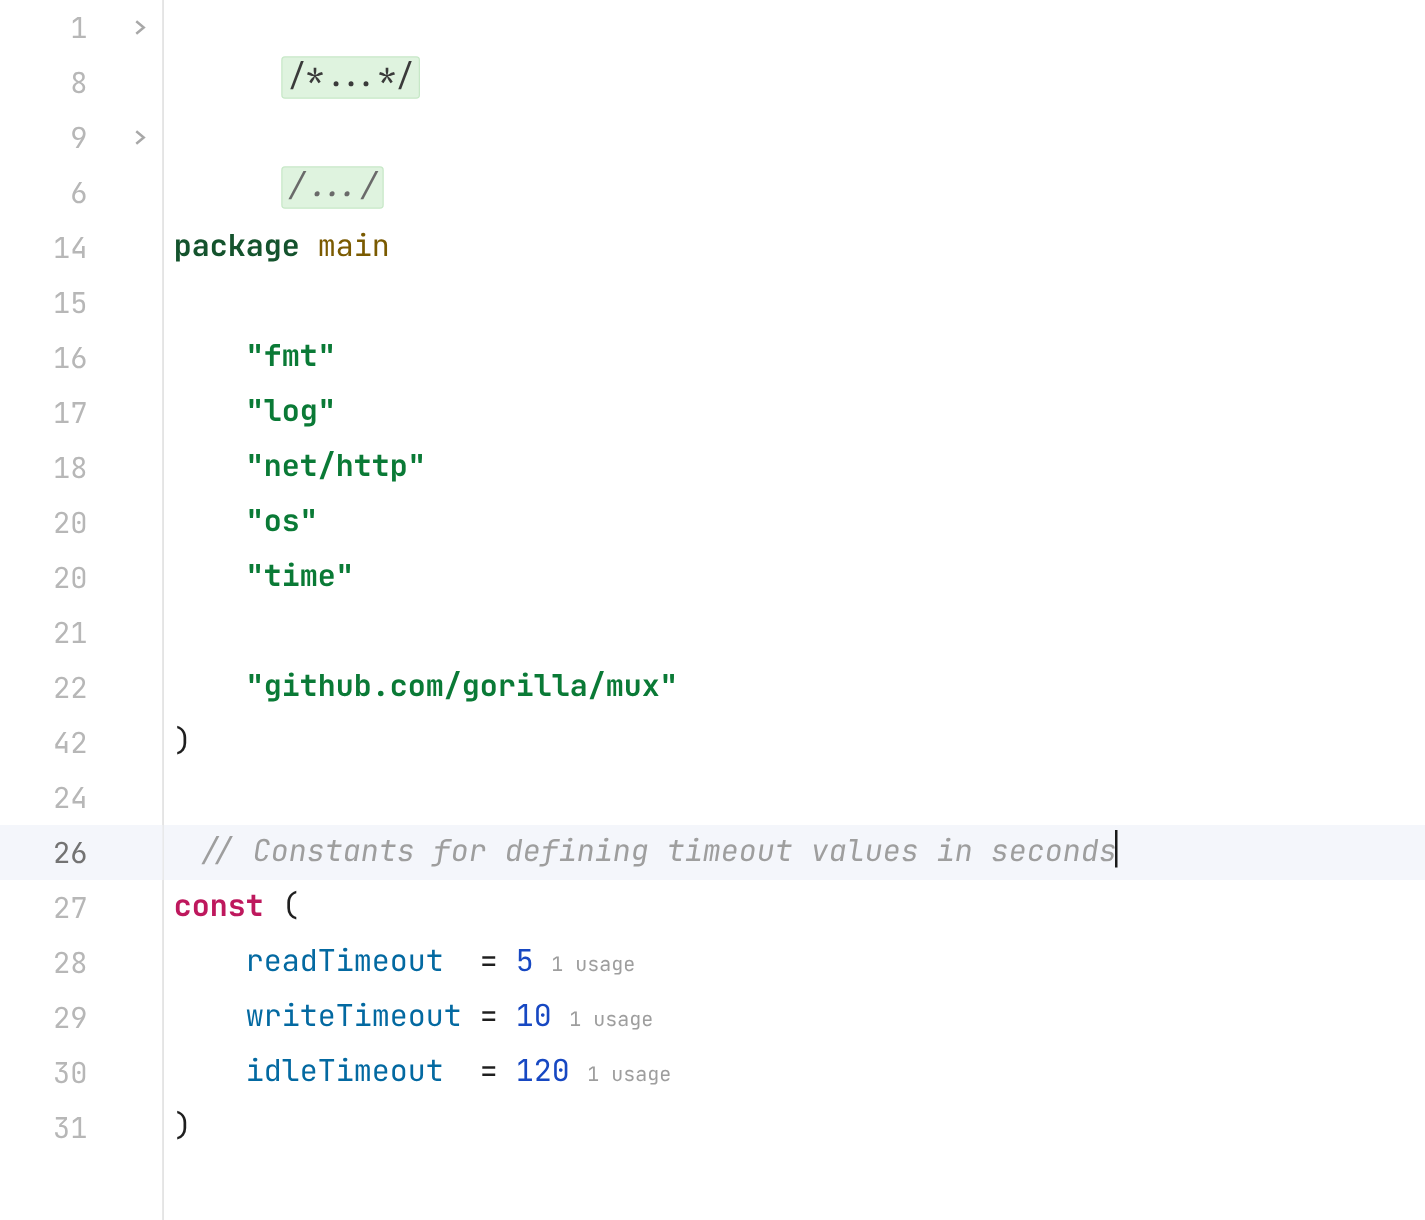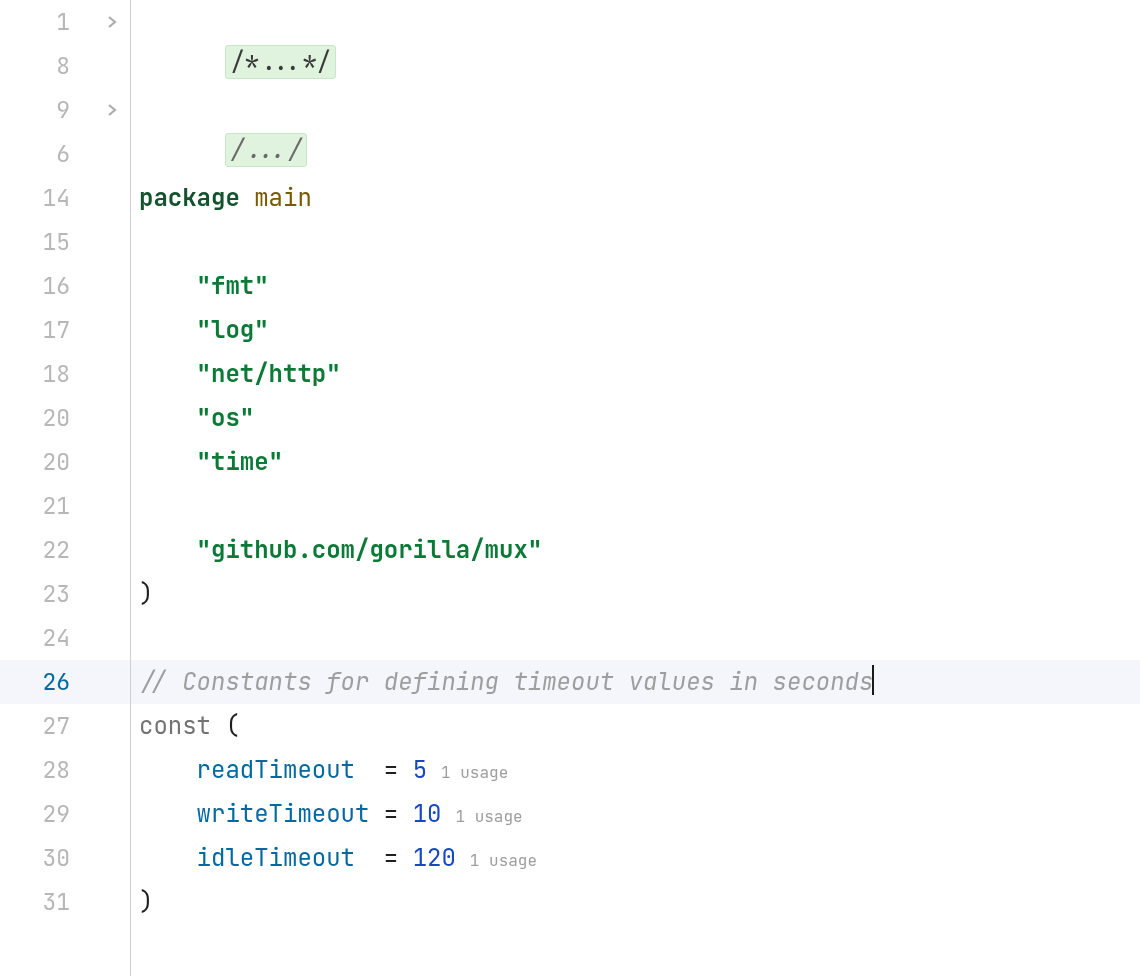--- a/index.html
+++ b/index.html
@@ -50,43 +50,43 @@
     display: flex; align-items: center;
     color: #a8a8a8;
     font-size: 18px;
   }
   .code-col .line {
     padding-left: 8px;
     font-size: 24px;
     color: #1f1f1f;
   }
   .line.hl-row { background: #f4f6fb; }
-  .gutter .line.hl-row .num { color: #0369a1; font-weight: 400; }
+  .gutter .line.hl-row .num { color: #737373; font-weight: 400; }
 
   .folded-pill {
     display: inline-block;
     background: #dff3df;
     border: 1px solid #c7e8c7;
     border-radius: 3px;
     padding: 0 4px;
     line-height: 32px;
     height: 34px;
     vertical-align: 4px;
     font-style: italic;
     color: #6a6a6a;
   }
   .folded-pill.mono { font-style: normal; color: #3a3a3a; }
 
   
   .kw   { color: #14532d; font-weight: 600; }
-  .kw2  { color: #737373; font-weight: 400; }
+  .kw2  { color: #be185d; font-weight: 700; }
   .pkg  { color: #7a5a00; }
   .str  { color: #0a7a36; font-weight: 600; }
   .punc { color: #1f1f1f; }
-  .cmt  { color: #9e9e9e; font-style: italic; }
+  .cmt  { color: #9e9e9e; font-style: italic; margin-left: 20px; }
   .ident{ color: #0369a1; }
   .num-lit { color: #1748c2; }
   .usage { color: #9e9e9e; font-size: 16px; font-style: normal; padding-left: 14px; }
 
   .cursor-caret {
     display: inline-block;
     width: 2px; height: 30px;
     background: #1a1a1a;
     vertical-align: -5px;
     margin-left: -1px;
@@ -124,21 +124,21 @@
     <div class="line"><span class="num">6</span></div>
     <div class="line"><span class="num">14</span></div>
     <div class="line"><span class="num">15</span></div>
     <div class="line"><span class="num">16</span></div>
     <div class="line"><span class="num">17</span></div>
     <div class="line"><span class="num">18</span></div>
     <div class="line"><span class="num">20</span></div>
     <div class="line"><span class="num">20</span></div>
     <div class="line"><span class="num">21</span></div>
     <div class="line"><span class="num">22</span></div>
-    <div class="line"><span class="num">23</span></div>
+    <div class="line"><span class="num">42</span></div>
     <div class="line"><span class="num">24</span></div>
     <div class="line hl-row"><span class="num">26</span></div>
     <div class="line"><span class="num">27</span></div>
     <div class="line"><span class="num">28</span></div>
     <div class="line"><span class="num">29</span></div>
     <div class="line"><span class="num">30</span></div>
     <div class="line"><span class="num">31</span></div>
   </div>
 
   <div class="code-col">

